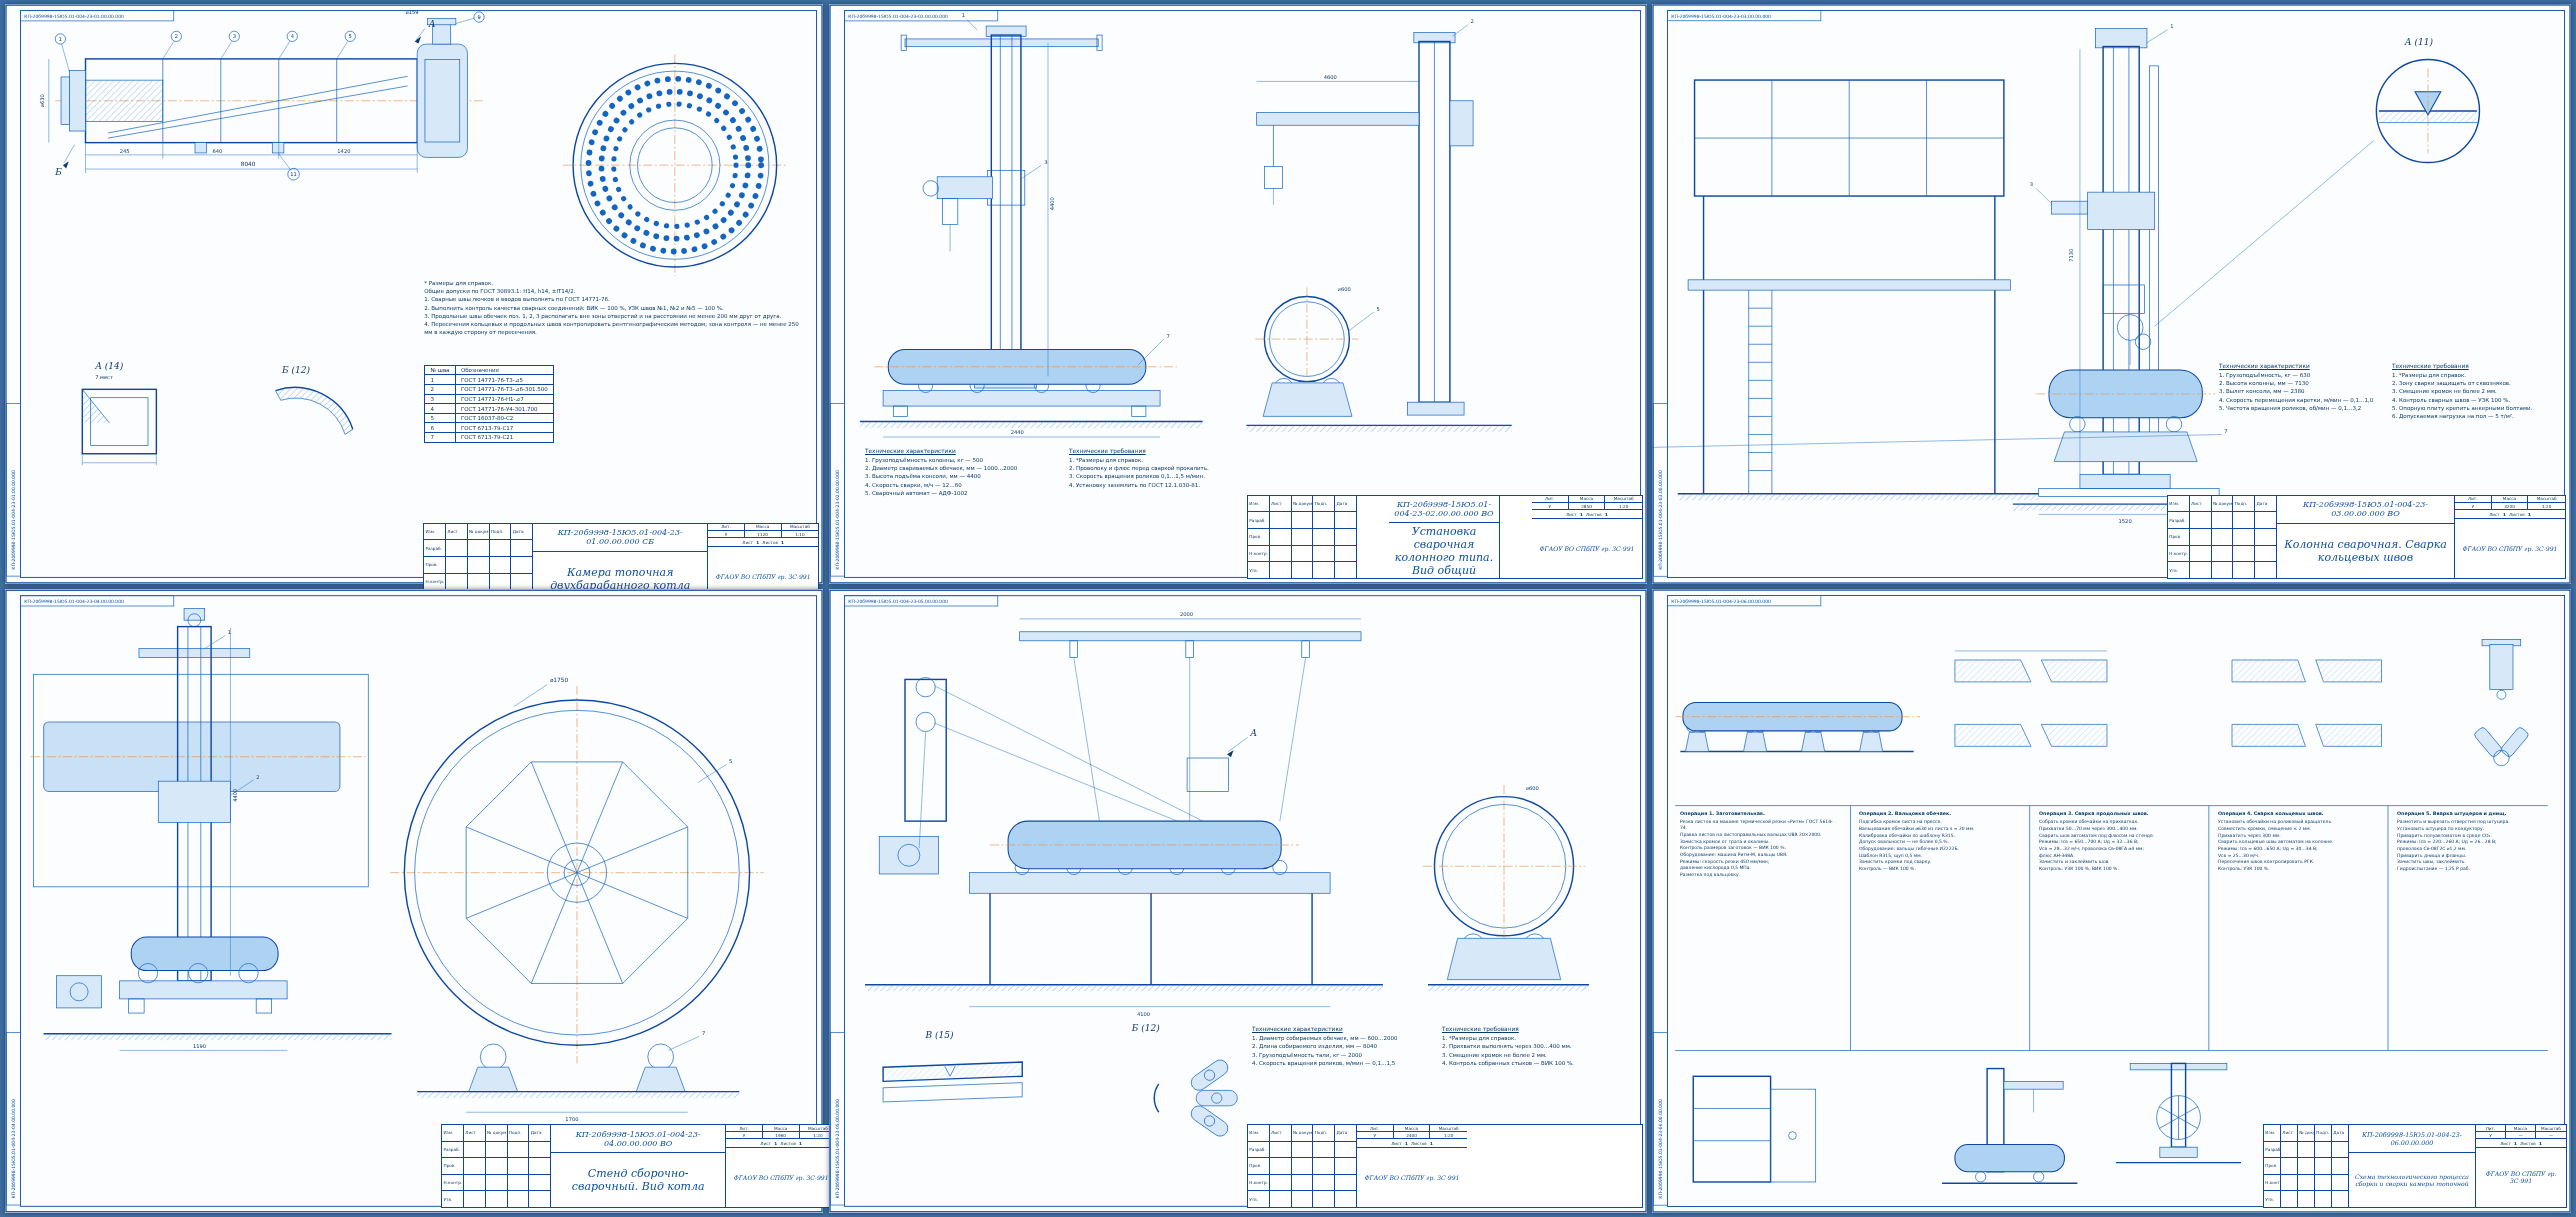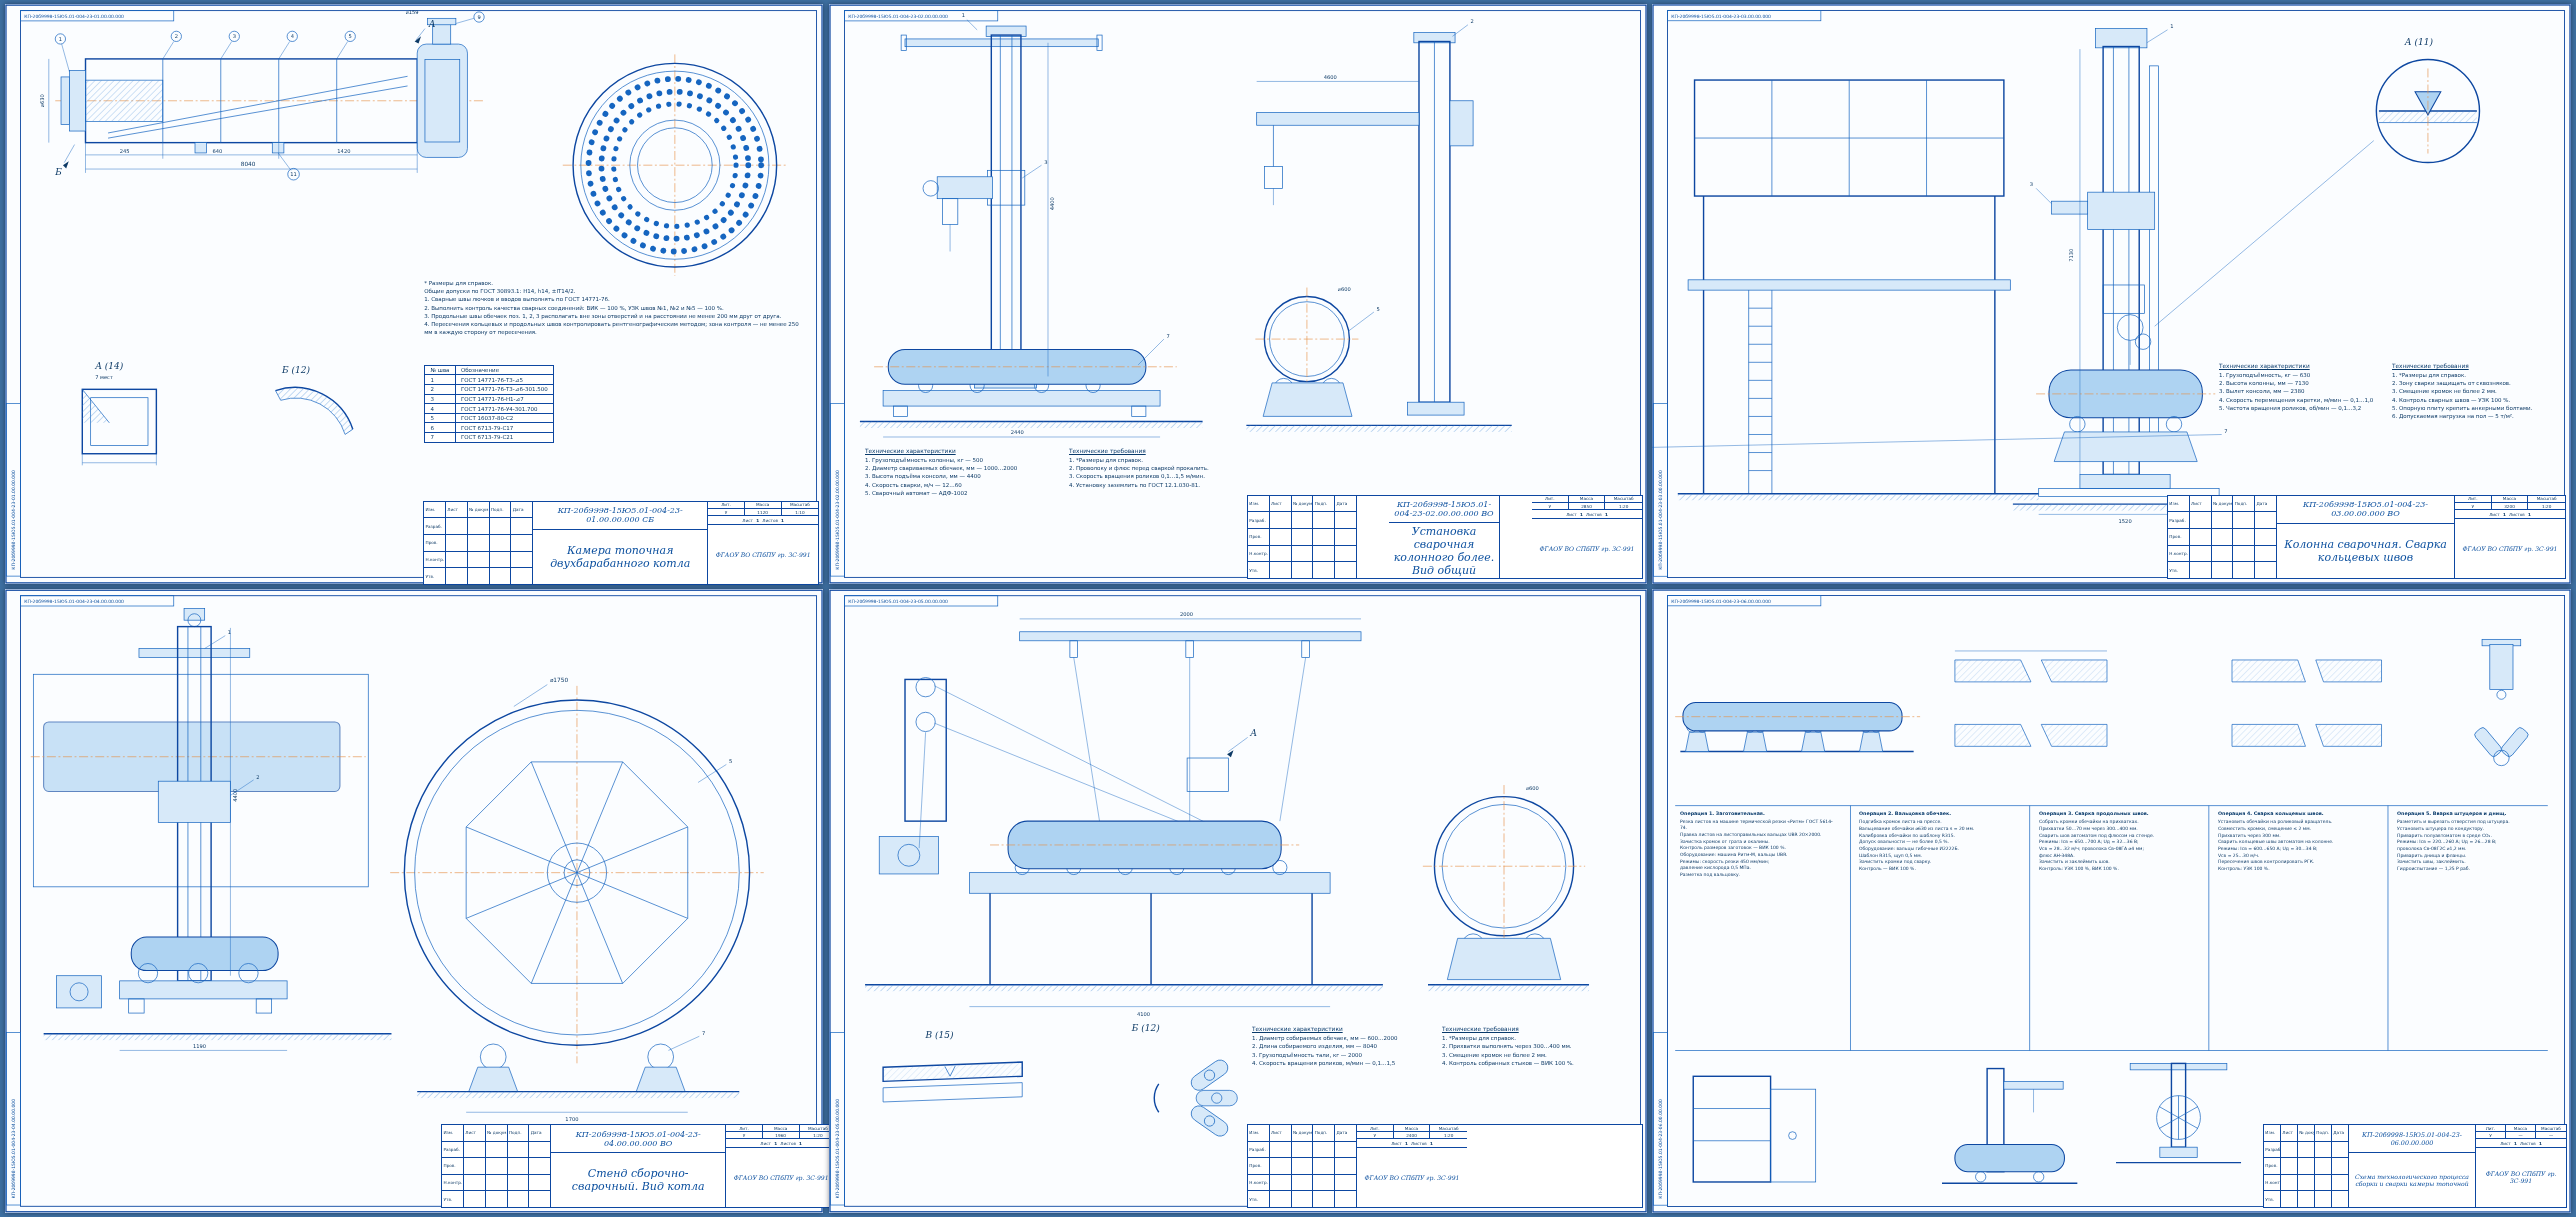--- a/index.html
+++ b/index.html
@@ -210,21 +210,21 @@
           <td>6</td>
           <td>ГОСТ 6713-79-С17</td>
         </tr>
     <tr>
           <td>7</td>
           <td>ГОСТ 6713-79-С21</td>
         </tr>
   </tbody>
     </table>
 
-  <div class="tb" style="left:418px;top:497px;width:394px;height:82px;">
+  <div class="tb" style="left:418px;top:519px;width:394px;height:82px;">
     <div class="tb-l">
       <div class="tb-lr">
           <span>Изм.</span>
           <span>Лист</span>
           <span>№ докум.</span>
           <span>Подп.</span>
           <span>Дата</span>
         </div>
       <div class="tb-lr">
           <span>Разраб.</span>
@@ -412,21 +412,21 @@
       <div class="tb-lr">
           <span>Утв.</span>
           <span></span>
           <span></span>
           <span></span>
           <span></span>
         </div>
     </div>
     <div class="tb-m">
       <div class="tb-desig">КП-20б9998-15Ю5.01-004-23-02.00.00.000 ВО</div>
-      <div class="tb-name">Установка сварочная колонного более. Вид общий</div>
+      <div class="tb-name">Установка сварочная колонного типа. Вид общий</div>
     </div>
     <div class="tb-r">
       <div class="tb-meta">
         <span>Лит.</span>
           <span>Масса</span>
           <span>Масштаб</span>
         <span>У</span>
           <span>2850</span>
           <span>1:20</span>
       </div>

